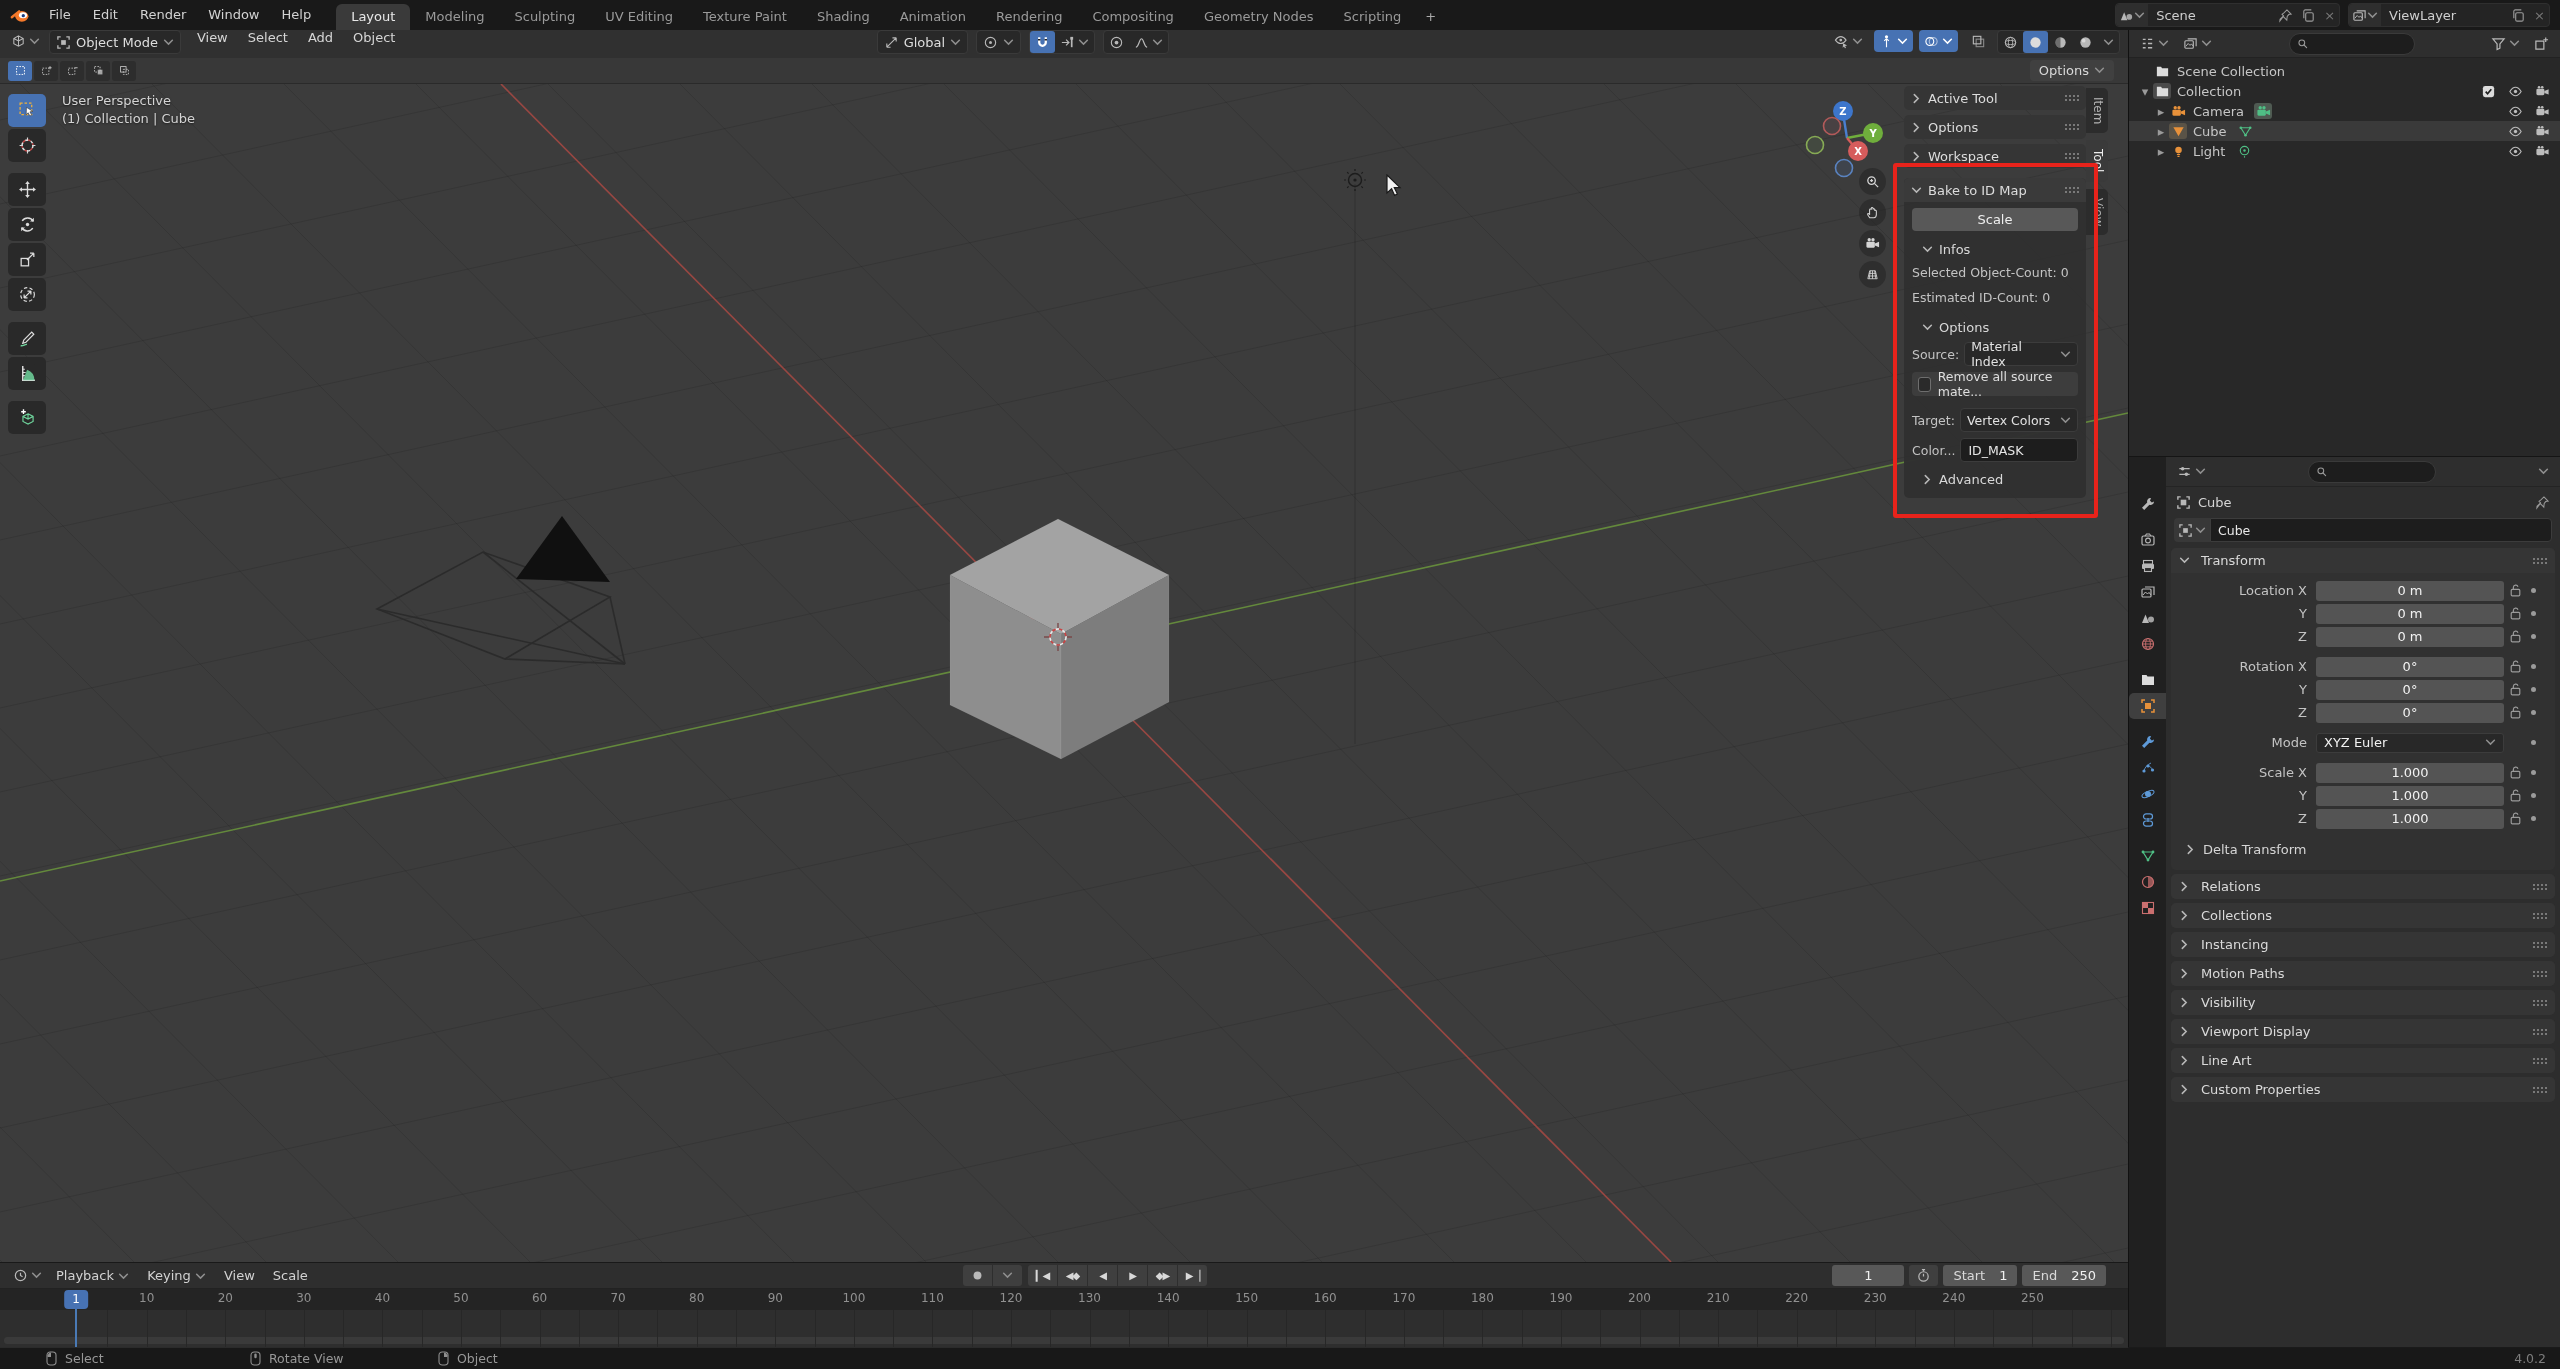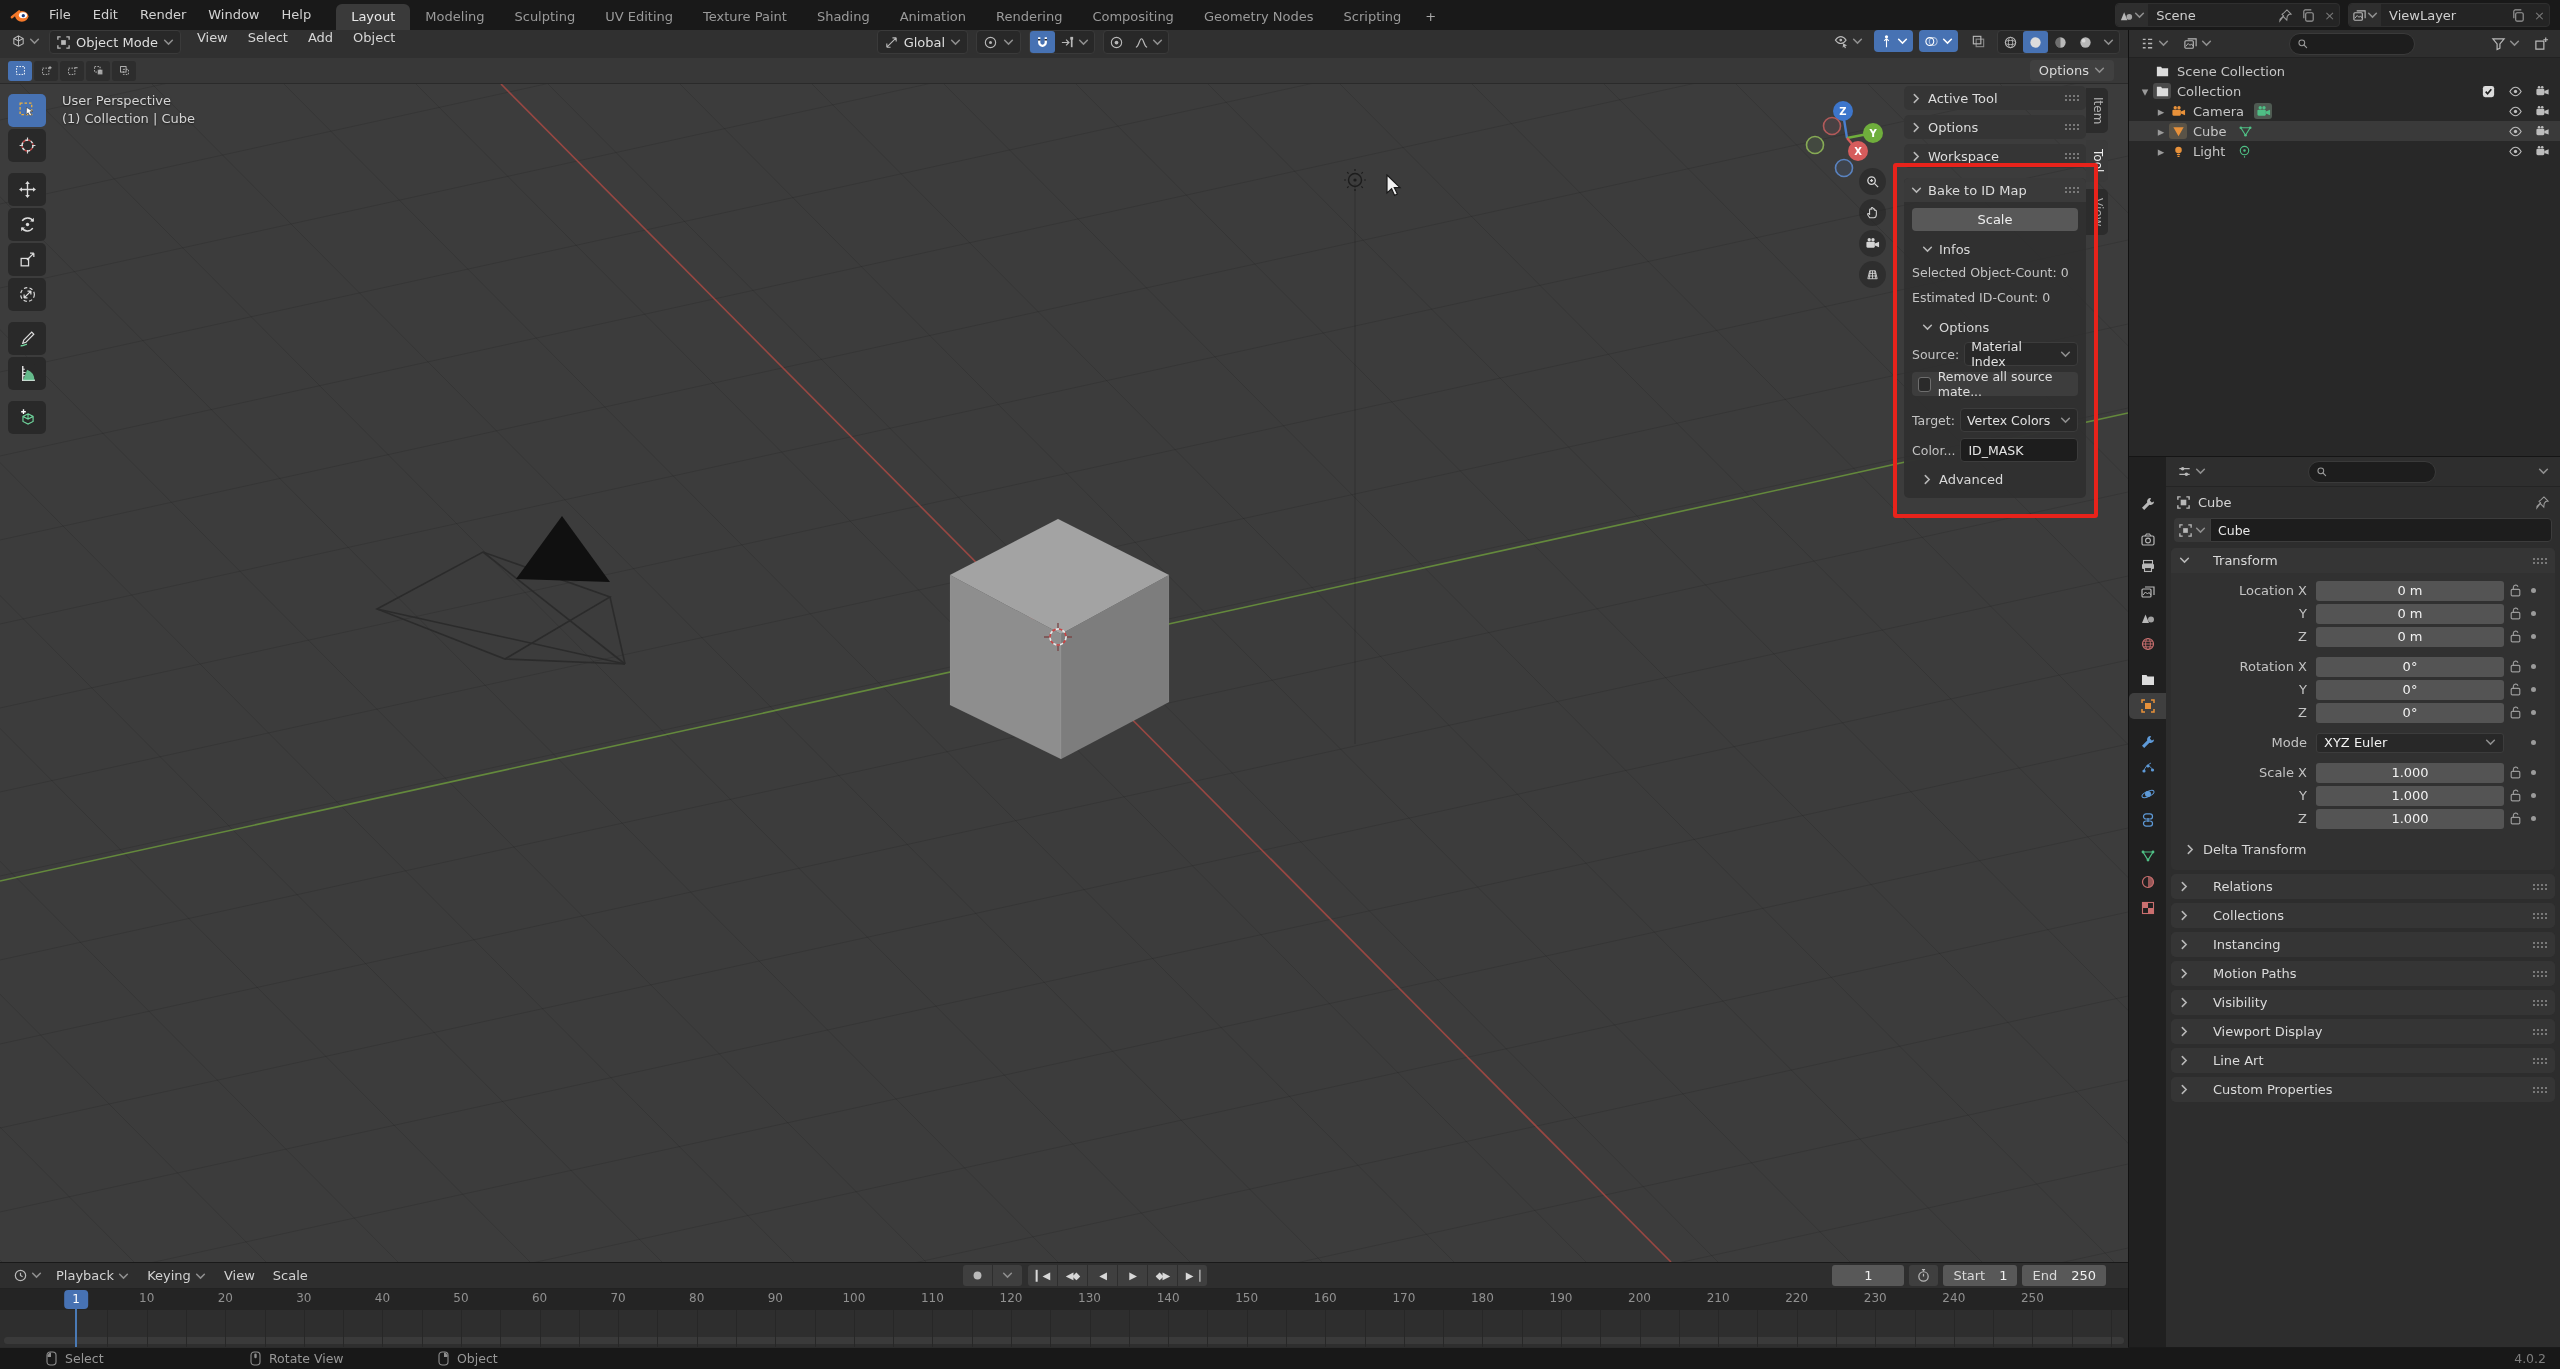--- a/index.html
+++ b/index.html
@@ -150,21 +150,21 @@
   #prop-header{height:29px;display:flex;align-items:center;background:#2e2e2e;border-bottom:1px solid #242424;
     padding:0 6px;gap:6px}
   #prop-header .searchbox{width:112px;margin:0 auto}
   #breadcrumb{display:flex;align-items:center;height:26px;padding:2px 10px 0;gap:7px;color:#d5d5d5}
   #breadcrumb .pin{margin-left:auto;color:#9a9a9a}
   #objname-row{display:flex;align-items:center;margin:3px 8px 6px;height:24px}
   #objname-row .iconbox{display:flex;align-items:center;background:#383838;border-radius:4px 0 0 4px;
     height:24px;padding:0 4px;gap:2px}
   #objname-row .tinput{border-radius:0 4px 4px 0;height:22px}
   .panel{background:#313131;border-radius:5px;margin:0 5px 4px}
-  .panel-head{height:25px;display:flex;align-items:center;gap:23px;background:#353535;border-radius:5px;
+  .panel-head{height:25px;display:flex;align-items:center;gap:11px;background:#353535;border-radius:5px;
     padding:0 8px;color:#dadada}
   .panel-head.open{border-radius:5px 5px 0 0}
   .panel-head .dots{margin-left:auto}
   .panel-body{padding:7px 8px 9px}
   .trow{display:flex;align-items:center;height:21px;margin-bottom:2px}
   .trow .tl{width:128px;text-align:right;padding-right:9px;color:#c3c3c3;flex:none}
   .val{width:188px;height:20px;background:#545454;border-radius:3px;color:#f2f2f2;
     display:flex;align-items:center;justify-content:center;flex:none}
   .val.dark{background:#282828;border:1px solid #3c3c3c;justify-content:flex-start;padding:0 7px;box-sizing:border-box}
   .val.dark .ico{margin-left:auto}

